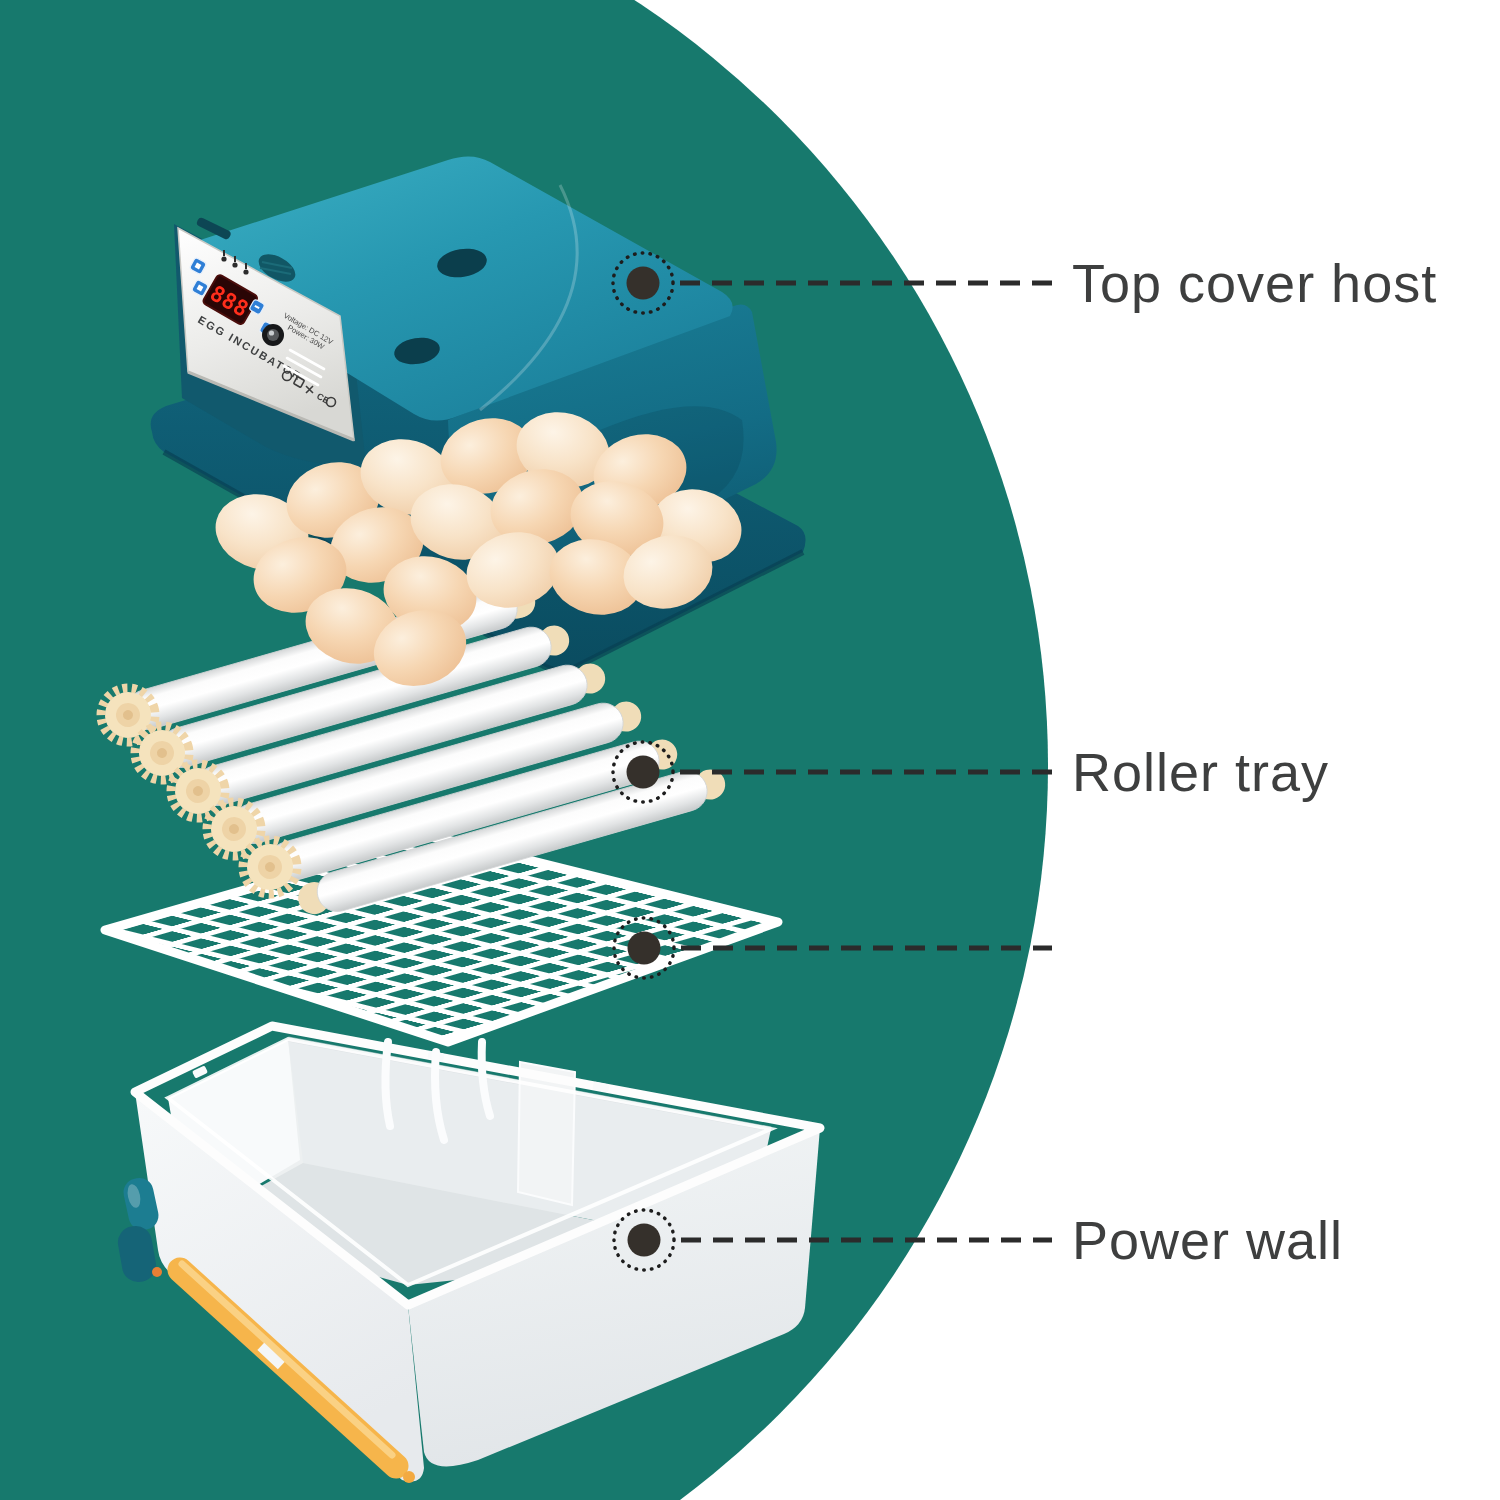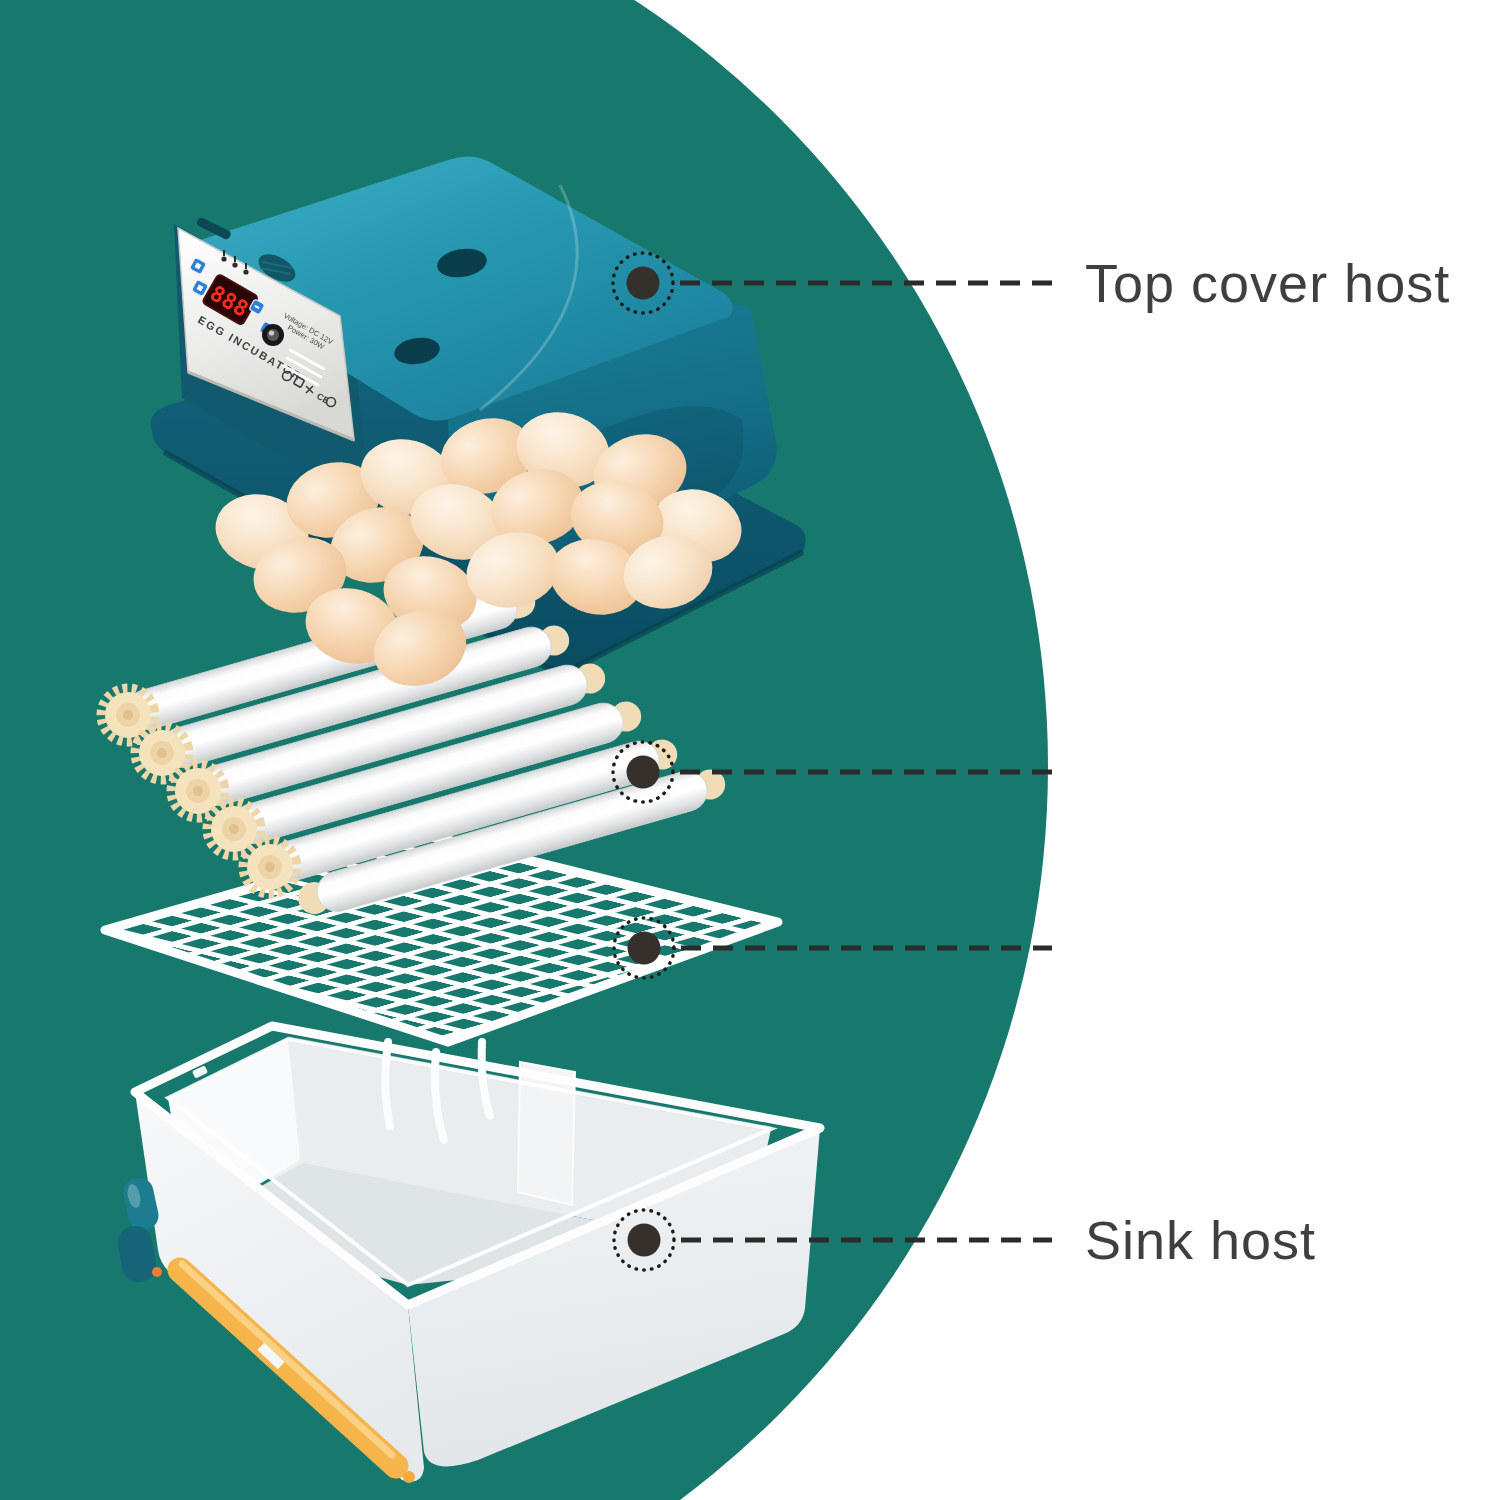--- a/index.html
+++ b/index.html
@@ -1,21 +1,21 @@
 <!DOCTYPE html>
 <html><head>
 <meta charset="utf-8">
 <style>
   html,body{margin:0;padding:0;background:#ffffff;}
   #scene{position:relative;width:1500px;height:1500px;overflow:hidden;background:#ffffff;
          font-family:"Liberation Sans", sans-serif;}
   #illustration{position:absolute;left:0;top:0;}
   .callout-label{position:absolute;left:1072px;transform:translateY(-50%);
       font-size:54px;color:#3e3f3f;letter-spacing:1px;white-space:nowrap;
-      font-family:"Liberation Sans", sans-serif;margin-left:13px;}
+      font-family:"Liberation Sans", sans-serif;}
   .led-text{font-family:"DejaVu Sans Mono", monospace;font-weight:bold;}
   .panel-brand{font-family:"Liberation Sans", sans-serif;font-weight:bold;}
   .tiny-spec{font-family:"Liberation Sans", sans-serif;}
 </style>
 </head>
 <body>
 
 <div id="scene">
 <svg id="illustration" width="1500" height="1500" viewBox="0 0 1500 1500">
   <defs>
@@ -305,14 +305,15 @@
     </g>
     <g>
       <circle cx="644" cy="1240" r="30" fill="none" stroke="#1d1d1d" stroke-width="3.5" stroke-dasharray="0.5 7.3" stroke-linecap="round"></circle>
       <circle cx="644" cy="1240" r="16.5" fill="#35302b"></circle>
       <line x1="681" y1="1240" x2="1052" y2="1240" stroke="#2b2b2b" stroke-width="5" stroke-dasharray="20 12"></line>
     </g>
   </g>
 </svg>
 
 <div class="callout-label" style="top:283px">Top cover host</div>
-<div class="callout-label" style="top:1240px">Sink host</div>
+<div class="callout-label" style="top:772px">Roller tray</div>
+<div class="callout-label" style="top:1240px">Power wall</div>
 </div>
 
 </body></html>

